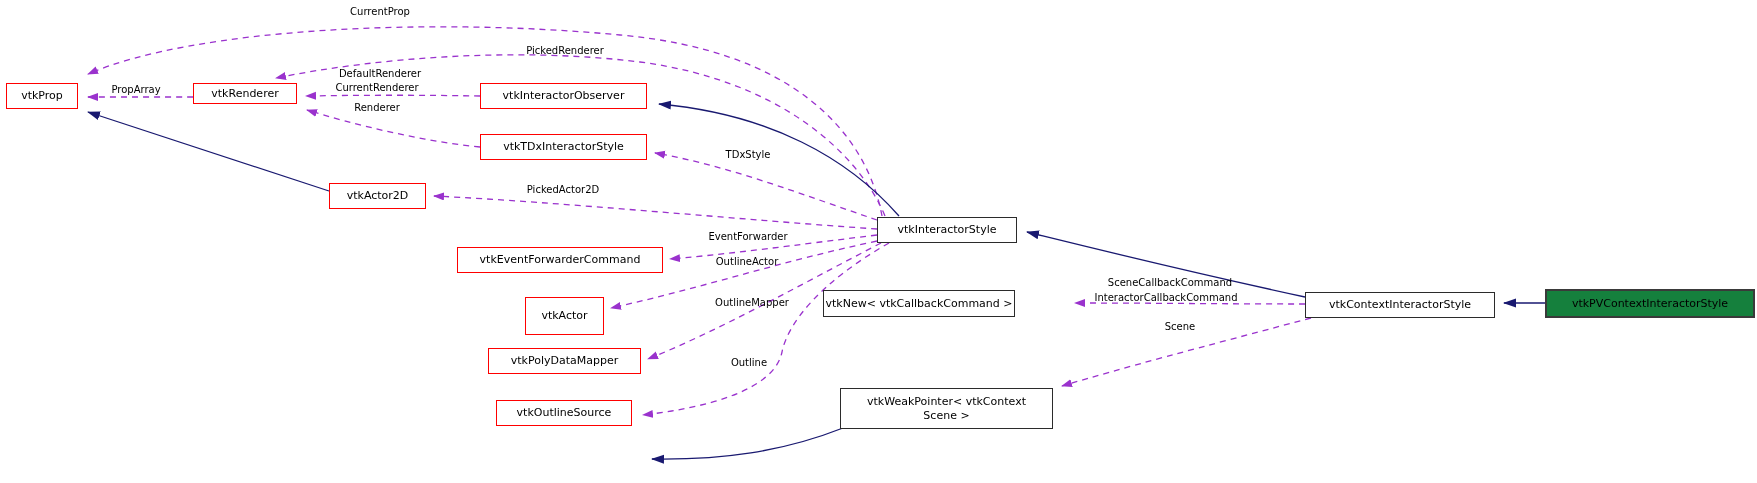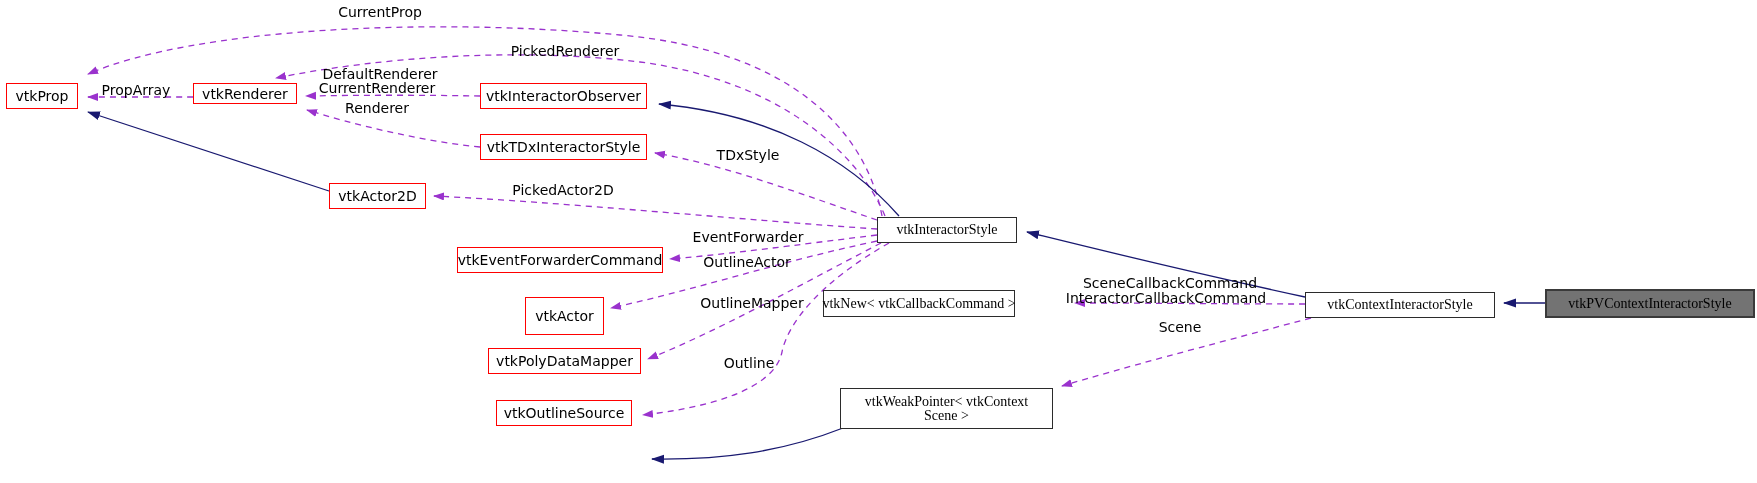--- a/index.html
+++ b/index.html
@@ -8,31 +8,31 @@
     width:1757px;height:483px;
     background:#ffffff;
     font-family:"DejaVu Sans","Liberation Sans",sans-serif;
     overflow:hidden;
   }
   .stage svg.edges{position:absolute;left:0;top:0;width:1757px;height:483px;}
   .node{
     position:absolute;
     display:flex;flex-direction:column;align-items:center;justify-content:center;
     background:#ffffff;
-    font-size:14px;line-height:14px;color:#000000;
+    font-size:11px;line-height:14px;color:#000000;
     white-space:nowrap;box-sizing:border-box;
     text-align:center;
   }
   .node.red{border:1px solid #ff0000;}
-  .node.black{border:1px solid #2b2b2b;font-family:Liberation Serif, serif;}
-  .node.main{background:#737373;border:2px solid #3a3a3a;}
+  .node.black{border:1px solid #2b2b2b;}
+  .node.main{background:#15803d;border:2px solid #3a3a3a;}
   .elabel{
     position:absolute;
     transform:translateX(-50%);
-    font-size:14px;line-height:14px;color:#000000;
+    font-size:10px;line-height:14px;color:#000000;
     white-space:nowrap;
   }
 </style>
 </head>
 <body>
 
 <div class="stage">
 
   <svg class="edges" viewBox="0 0 1757 483">
     <defs>

